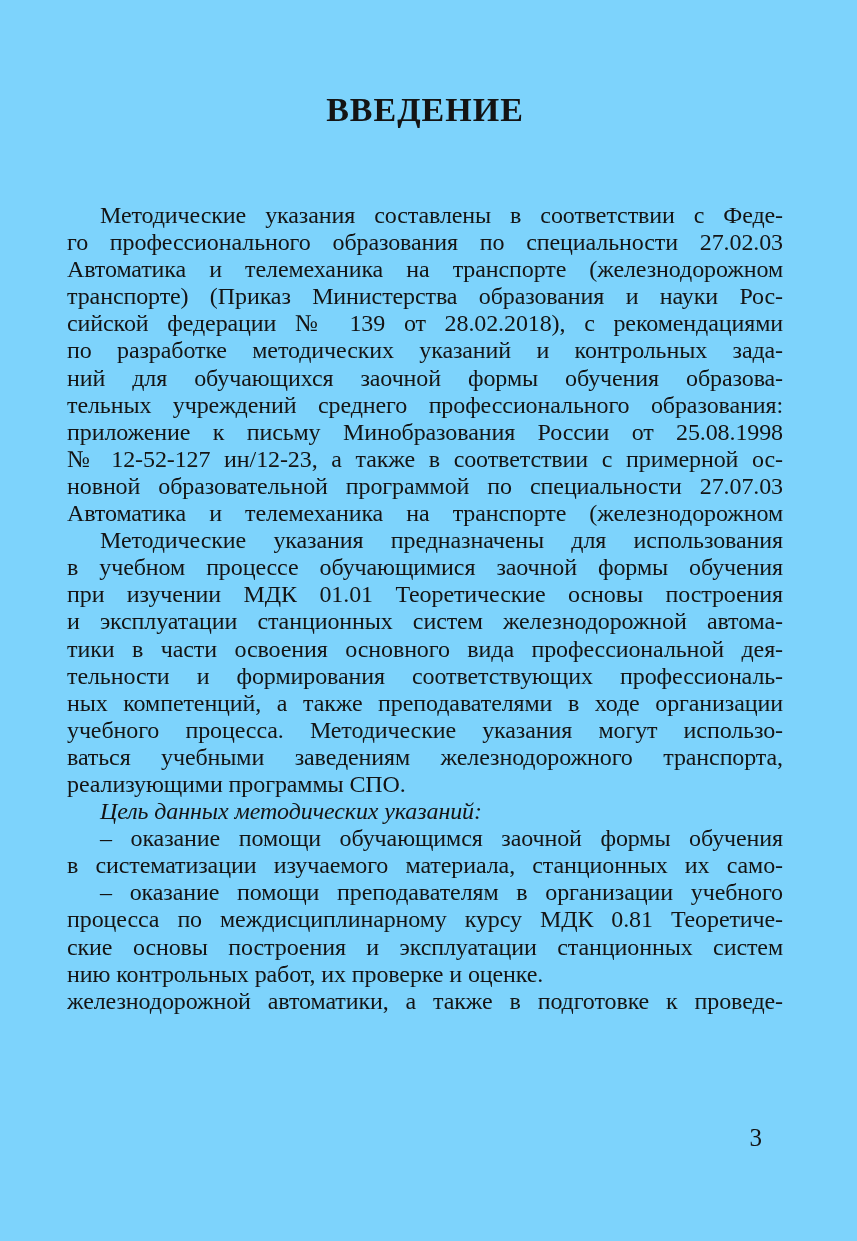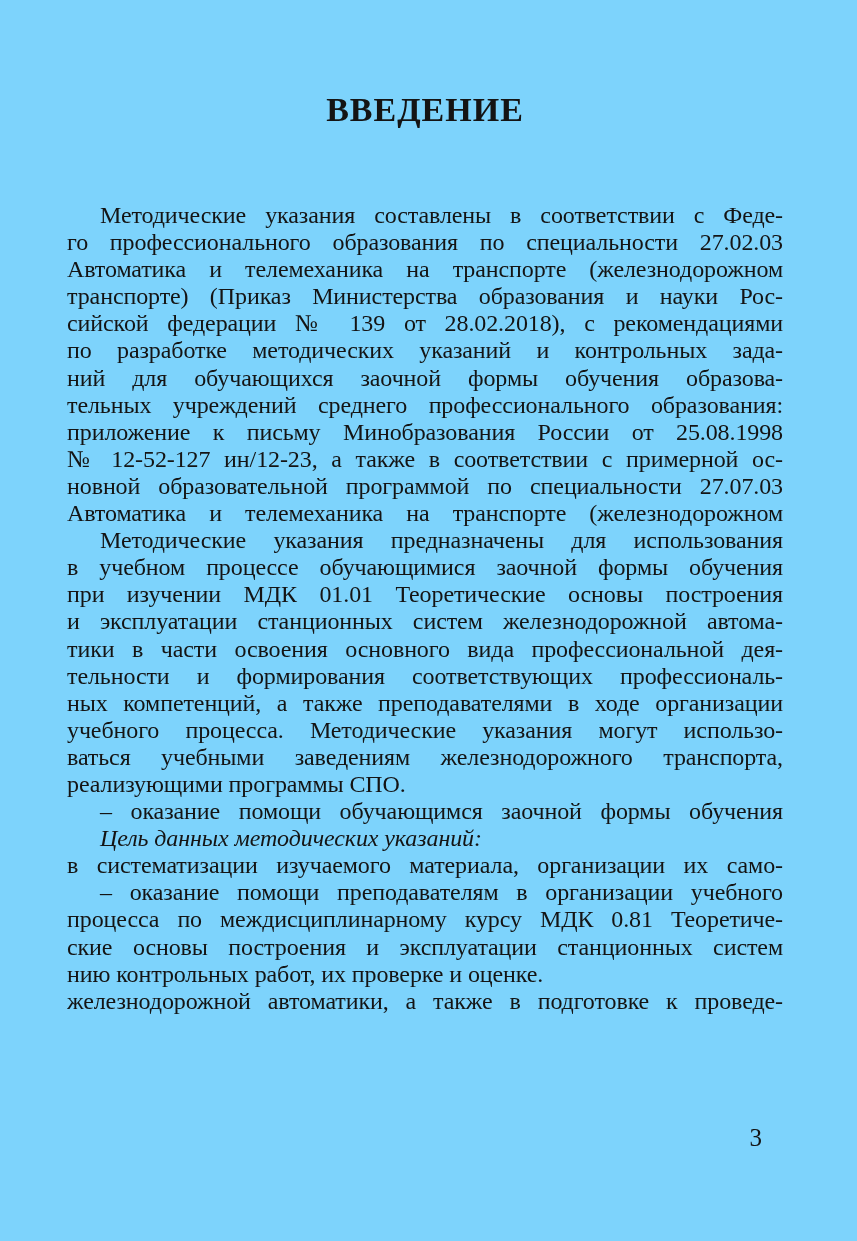--- a/index.html
+++ b/index.html
@@ -72,23 +72,23 @@
       <div class="line first">Методические указания предназначены для использования</div>
       <div class="line">в учебном процессе обучающимися заочной формы обучения</div>
       <div class="line">при изучении МДК 01.01 Теоретические основы построения</div>
       <div class="line">и эксплуатации станционных систем железнодорожной автома-</div>
       <div class="line">тики в части освоения основного вида профессиональной дея-</div>
       <div class="line">тельности и формирования соответствующих профессиональ-</div>
       <div class="line">ных компетенций, а также преподавателями в ходе организации</div>
       <div class="line">учебного процесса. Методические указания могут использо-</div>
       <div class="line">ваться учебными заведениям железнодорожного транспорта,</div>
       <div class="line last">реализующими программы СПО.</div>
+      <div class="line italic first last">Цель данных методических указаний:</div>
       <div class="line first">– оказание помощи обучающимся заочной формы обучения</div>
-      <div class="line italic first last">Цель данных методических указаний:</div>
-      <div class="line">в систематизации изучаемого материала, организации их само-</div>
+      <div class="line">в систематизации изучаемого материала, станционных их само-</div>
       <div class="line first">– оказание помощи преподавателям в организации учебного</div>
       <div class="line">процесса по междисциплинарному курсу МДК 0.81 Теоретиче-</div>
       <div class="line">ские основы построения и эксплуатации станционных систем</div>
       <div class="line last">нию контрольных работ, их проверке и оценке.</div>
       <div class="line">железнодорожной автоматики, а также в подготовке к проведе-</div>
     </div>
 
   <div class="folio">3</div>
 </div>
 

